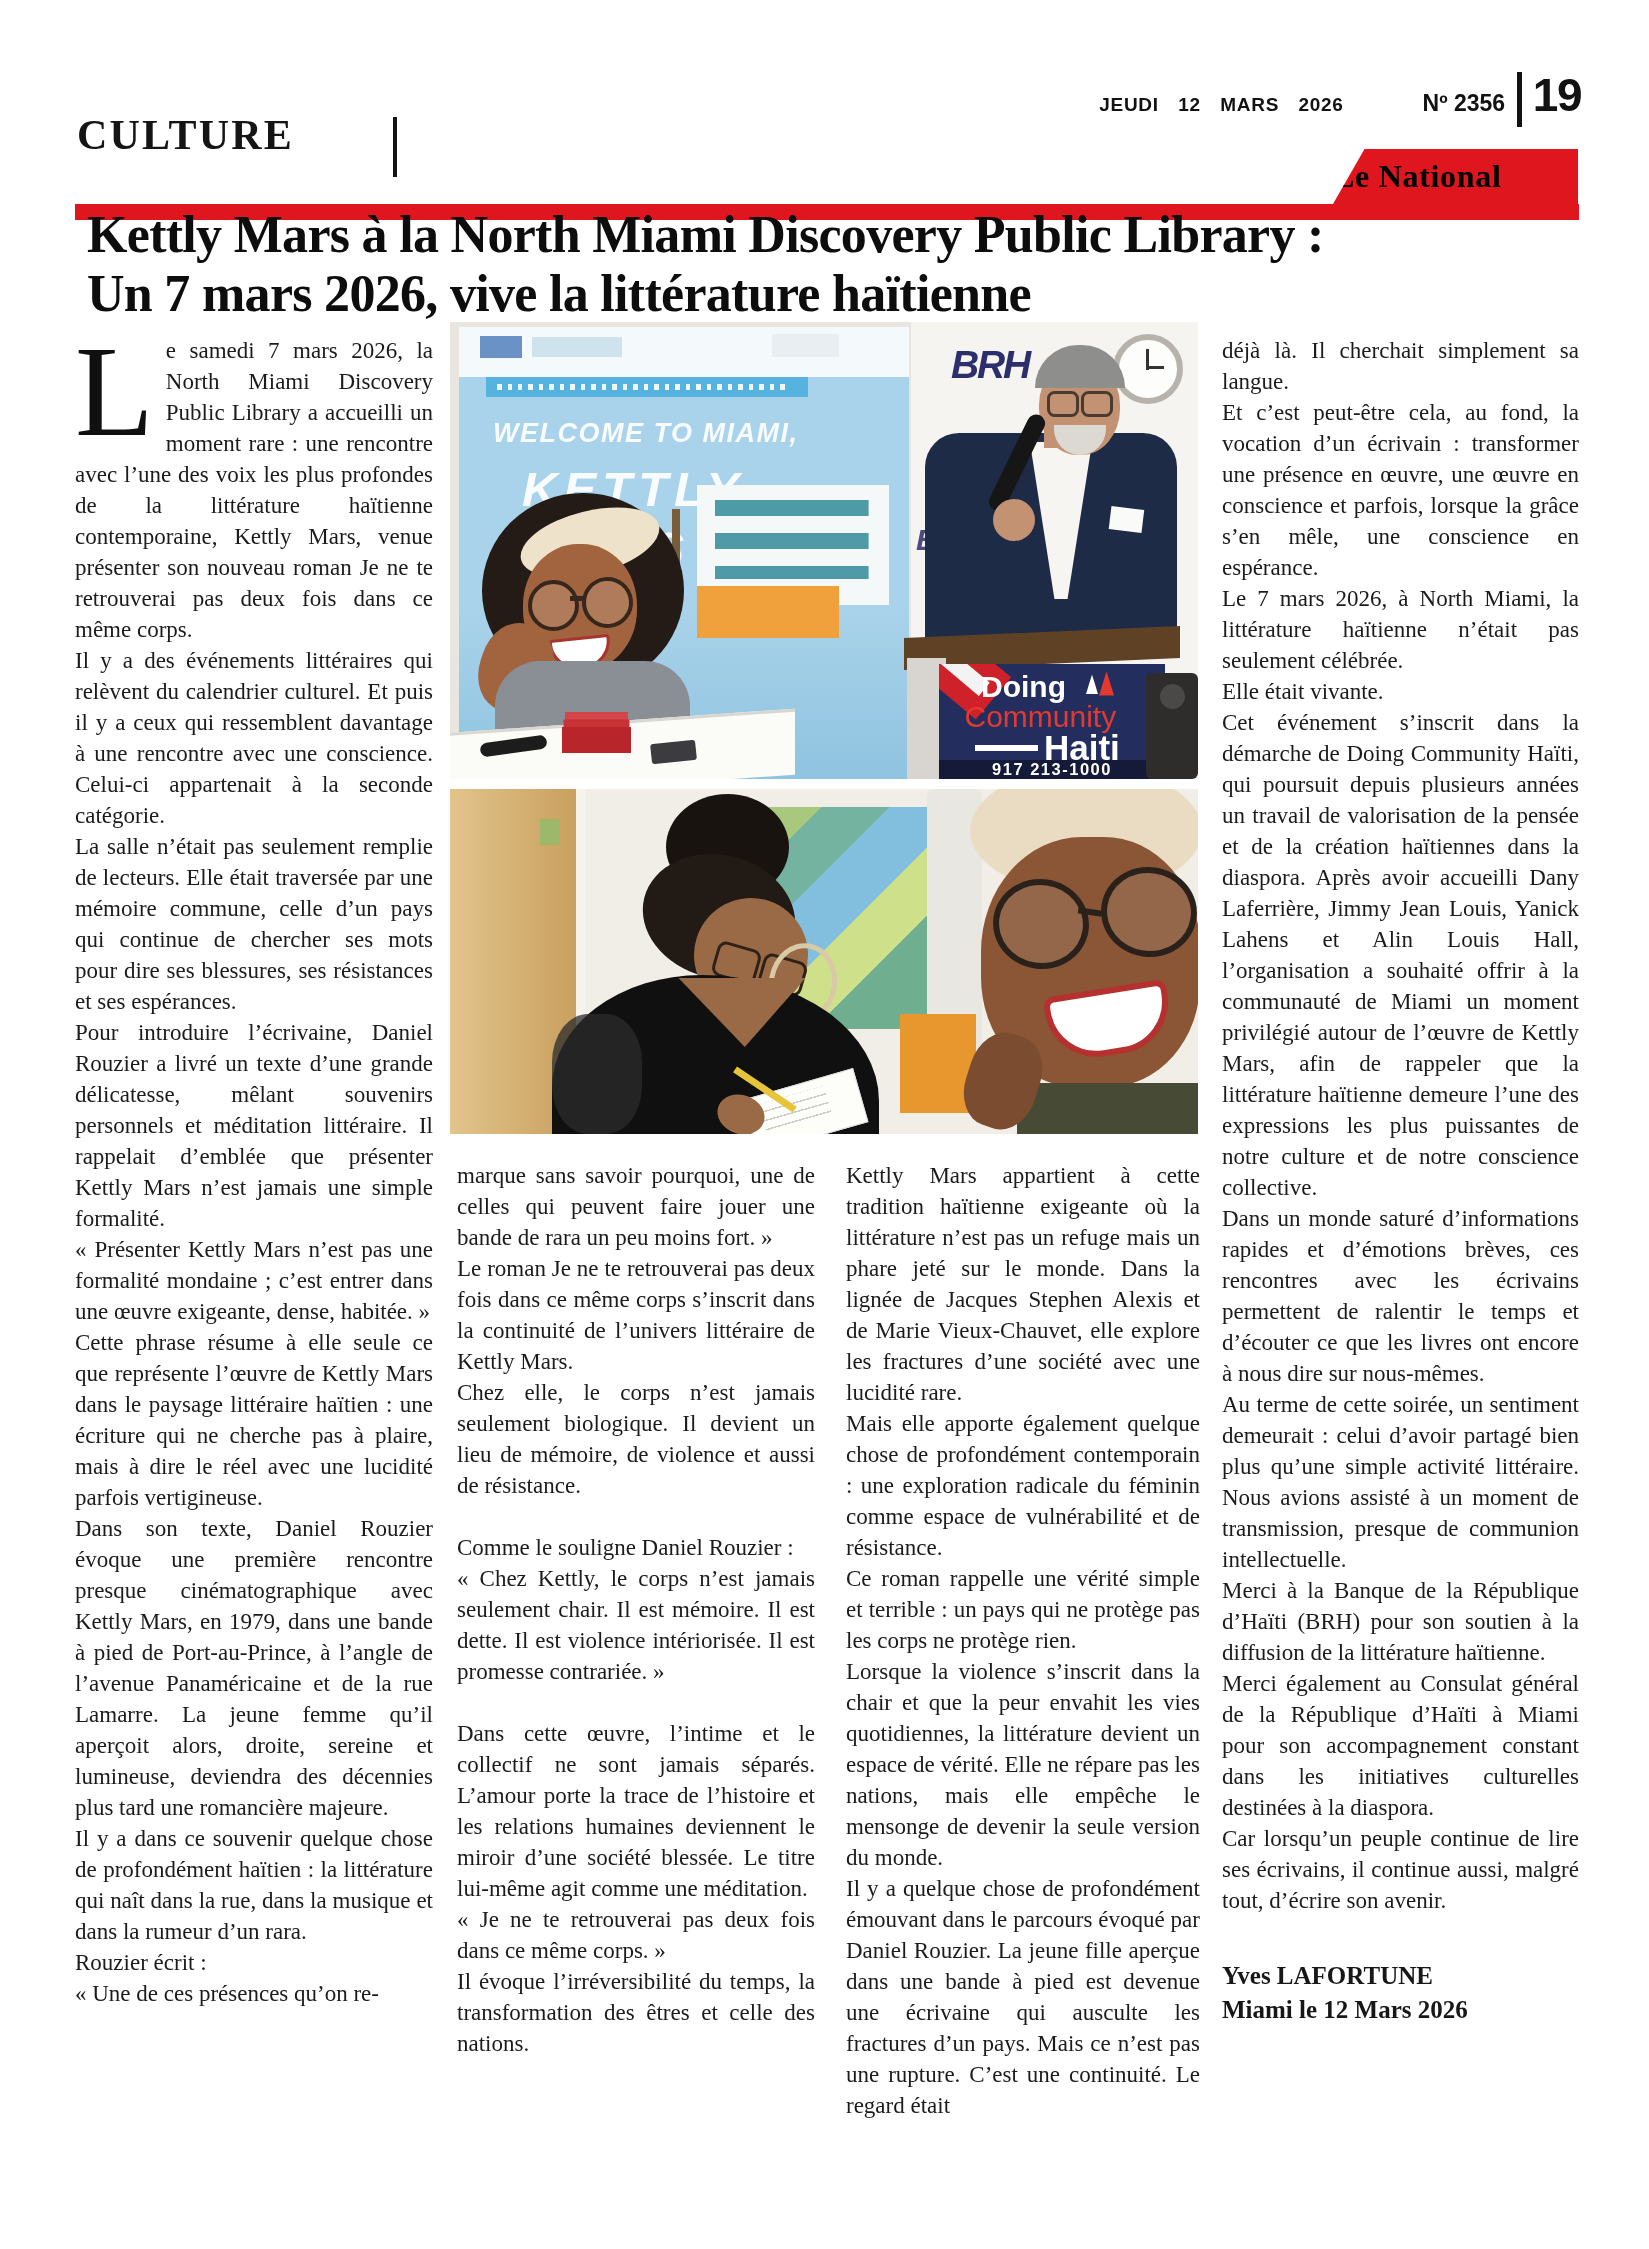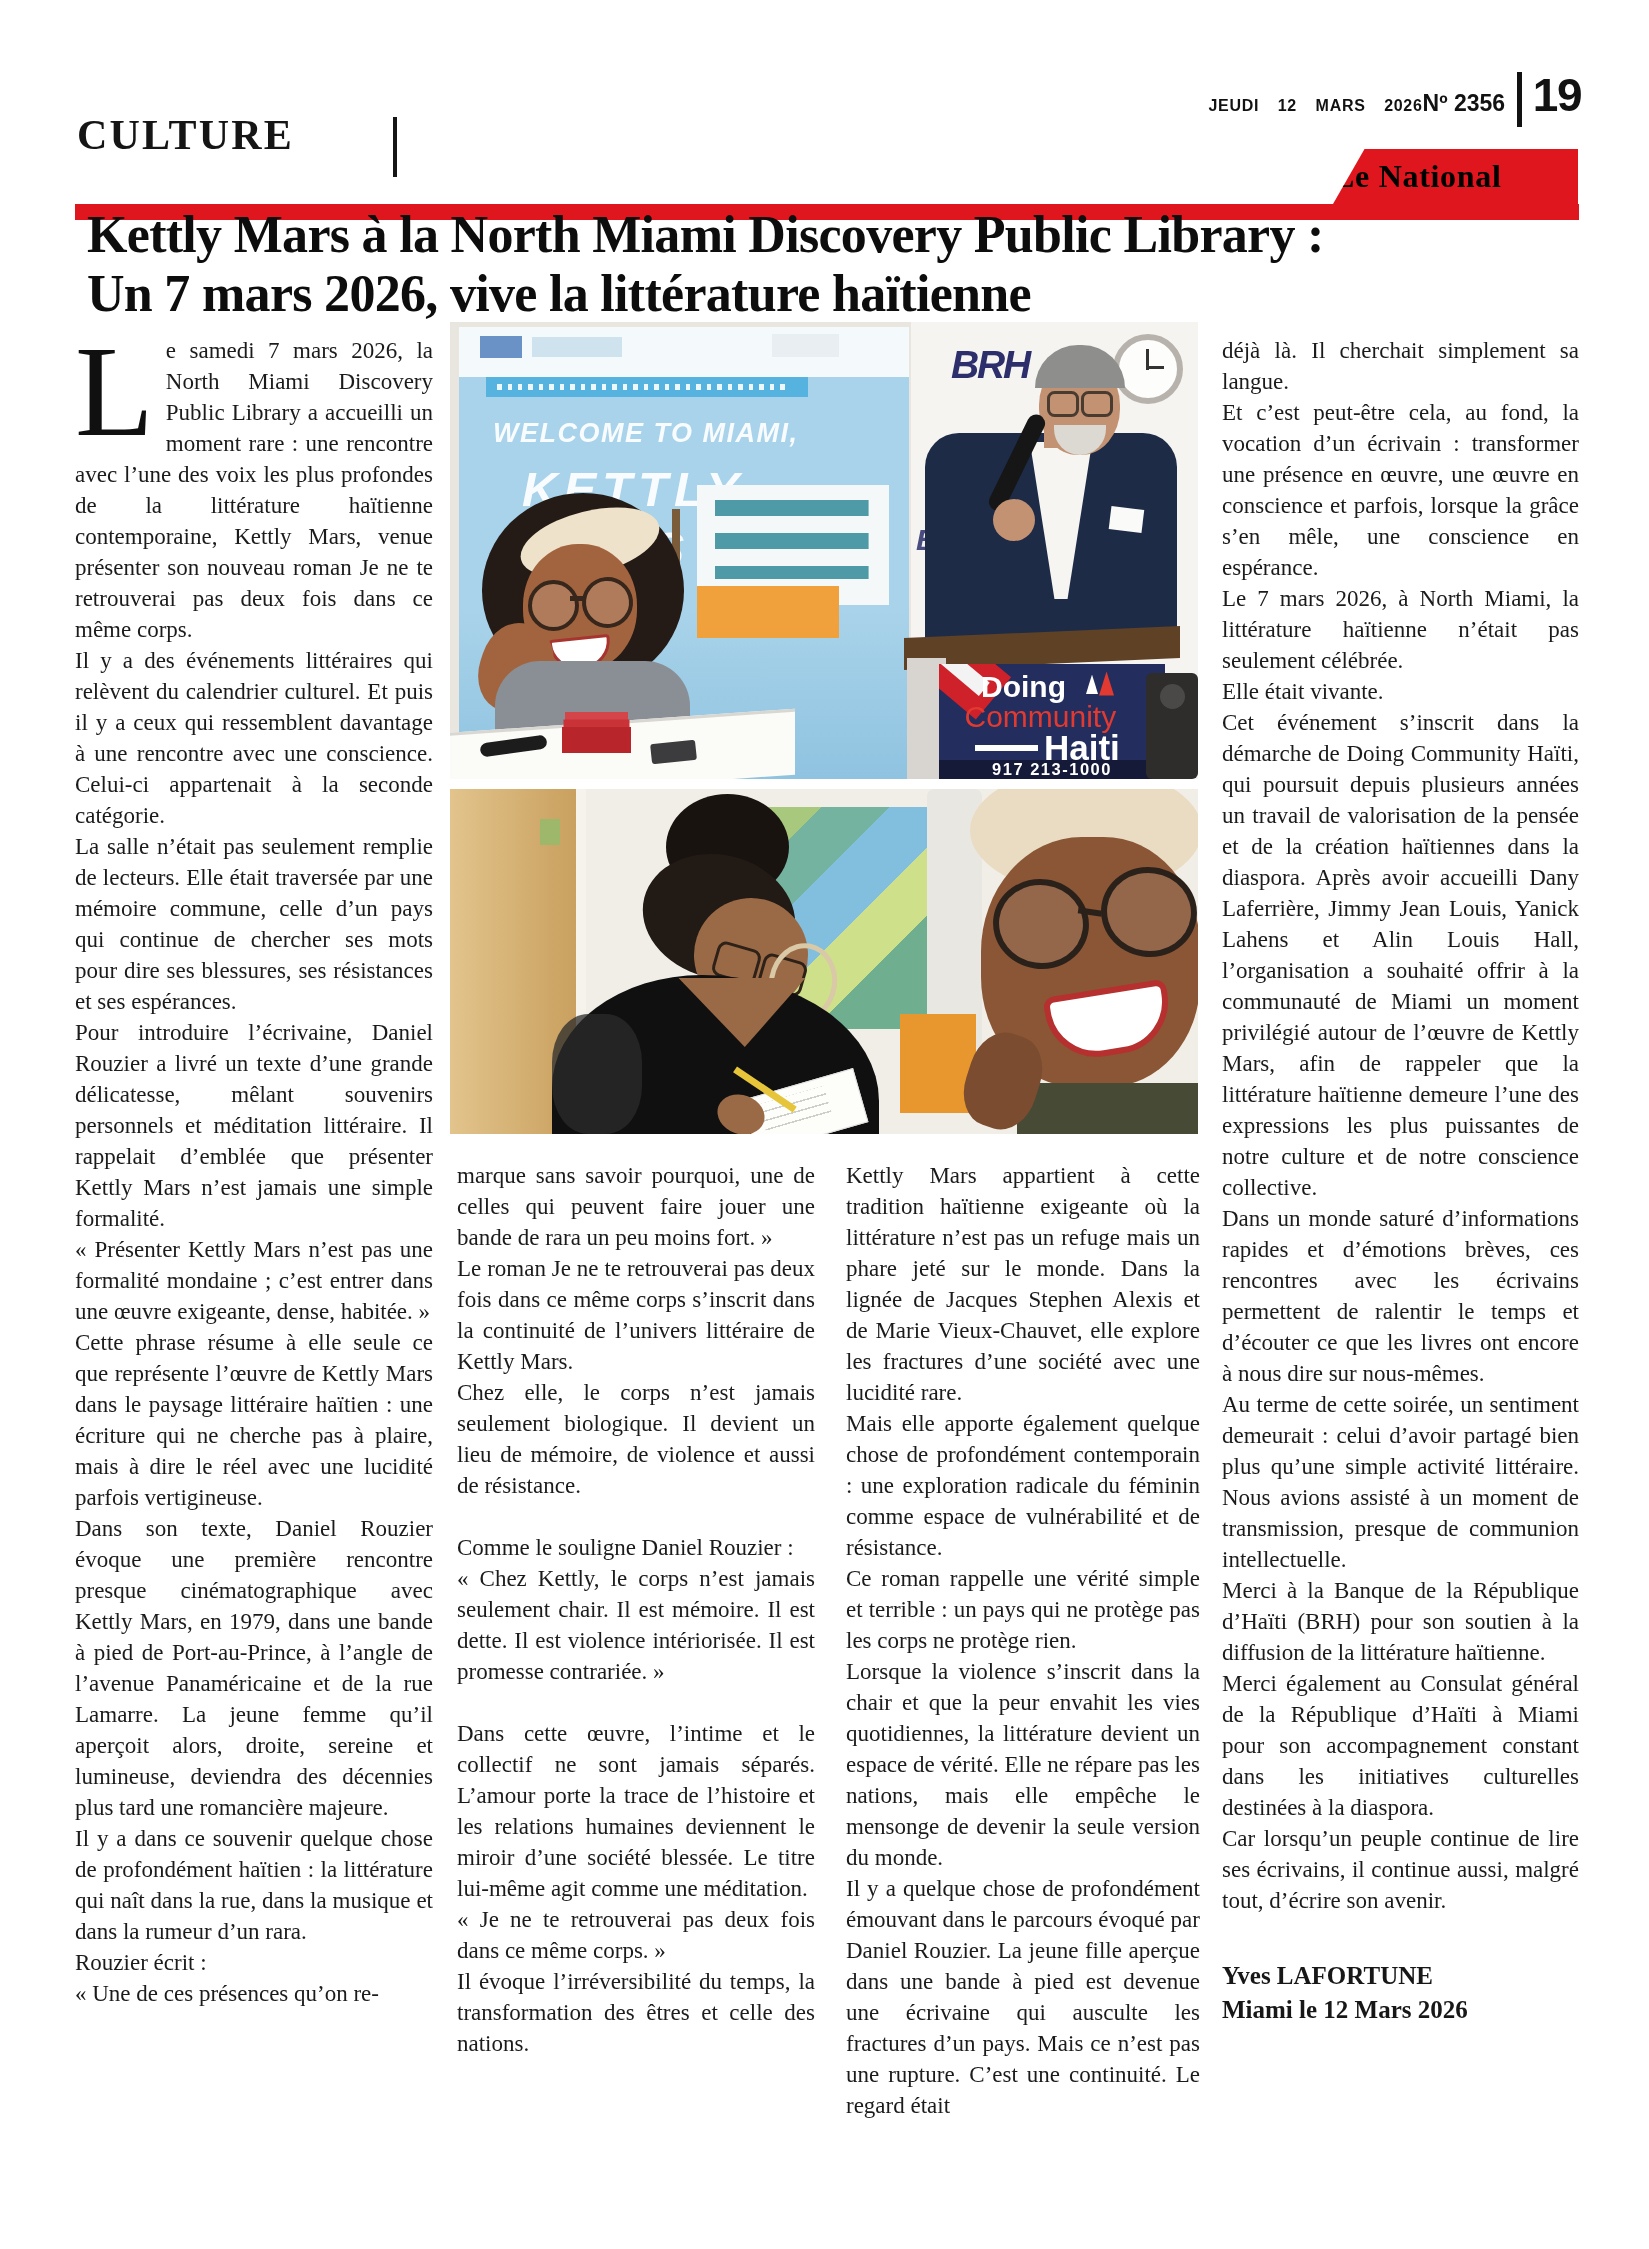--- a/index.html
+++ b/index.html
@@ -2,21 +2,21 @@
 <html lang="fr" style="font-size:12px"><head>
 <meta charset="utf-8">
 <style>
   html,body{margin:0;padding:0;background:#888;}
   .page{position:relative;width:1650px;height:2250px;background:#ffffff;overflow:hidden;
         font-family:"Liberation Serif",serif;color:#171717;}
 
   
   .mh-right{position:absolute;right:69px;top:72px;display:flex;align-items:baseline;
             font-family:"Liberation Sans",sans-serif;font-weight:bold;color:#121212;}
-  .mh-date{font-size:16px;letter-spacing:0.7px;word-spacing:13.5px;}
+  .mh-date{font-size:19px;letter-spacing:0.7px;word-spacing:13.5px;margin-right:79px;}
   .mh-issue{font-size:23px;margin-right:12px;}
   .mh-bar{align-self:center;width:5.2px;height:55px;background:#121212;margin-right:10.5px;}
   .mh-page{font-size:46px;letter-spacing:-1.5px;line-height:46px;}
 
   .section-label{position:absolute;left:77px;top:111px;font-size:42px;font-weight:bold;
                  letter-spacing:2.2px;color:#151515;}
   .section-bar{position:absolute;left:393px;top:117px;width:3.7px;height:60px;background:#151515;}
 
   .red-band{position:absolute;left:75px;top:204px;width:1504px;height:15.7px;background:#e0161f;}
   .brand-tab{position:absolute;left:1333px;top:149px;width:245px;height:55px;background:#e0161f;

